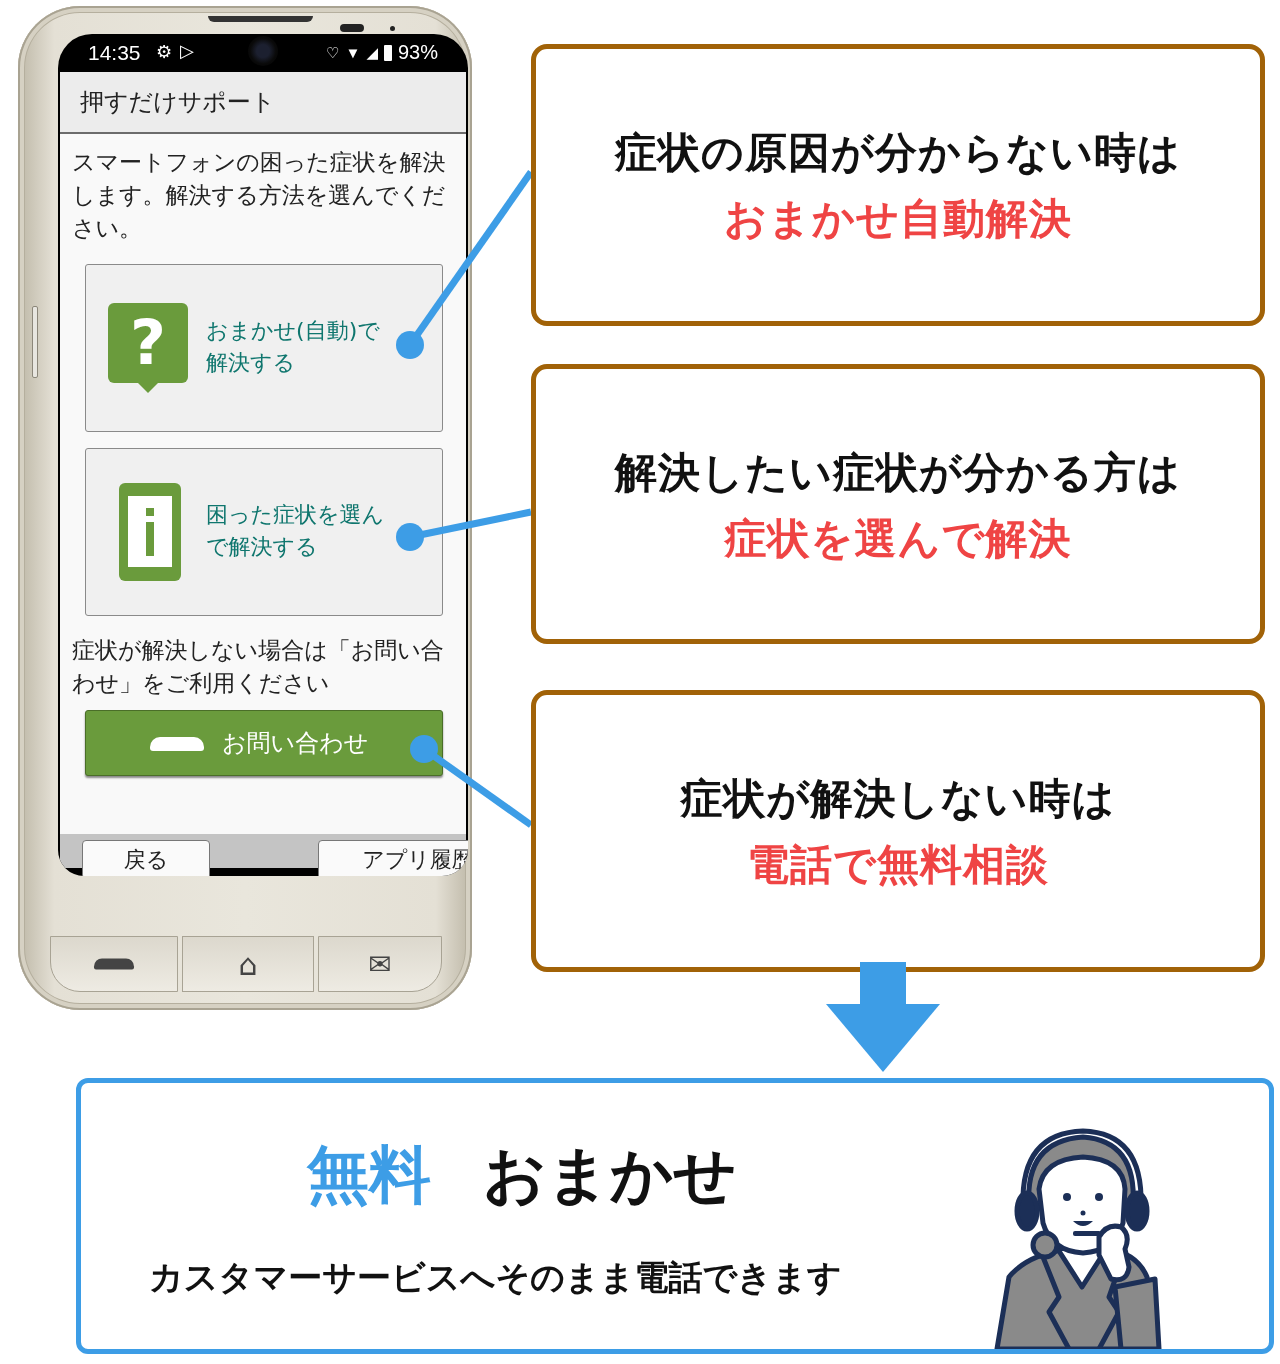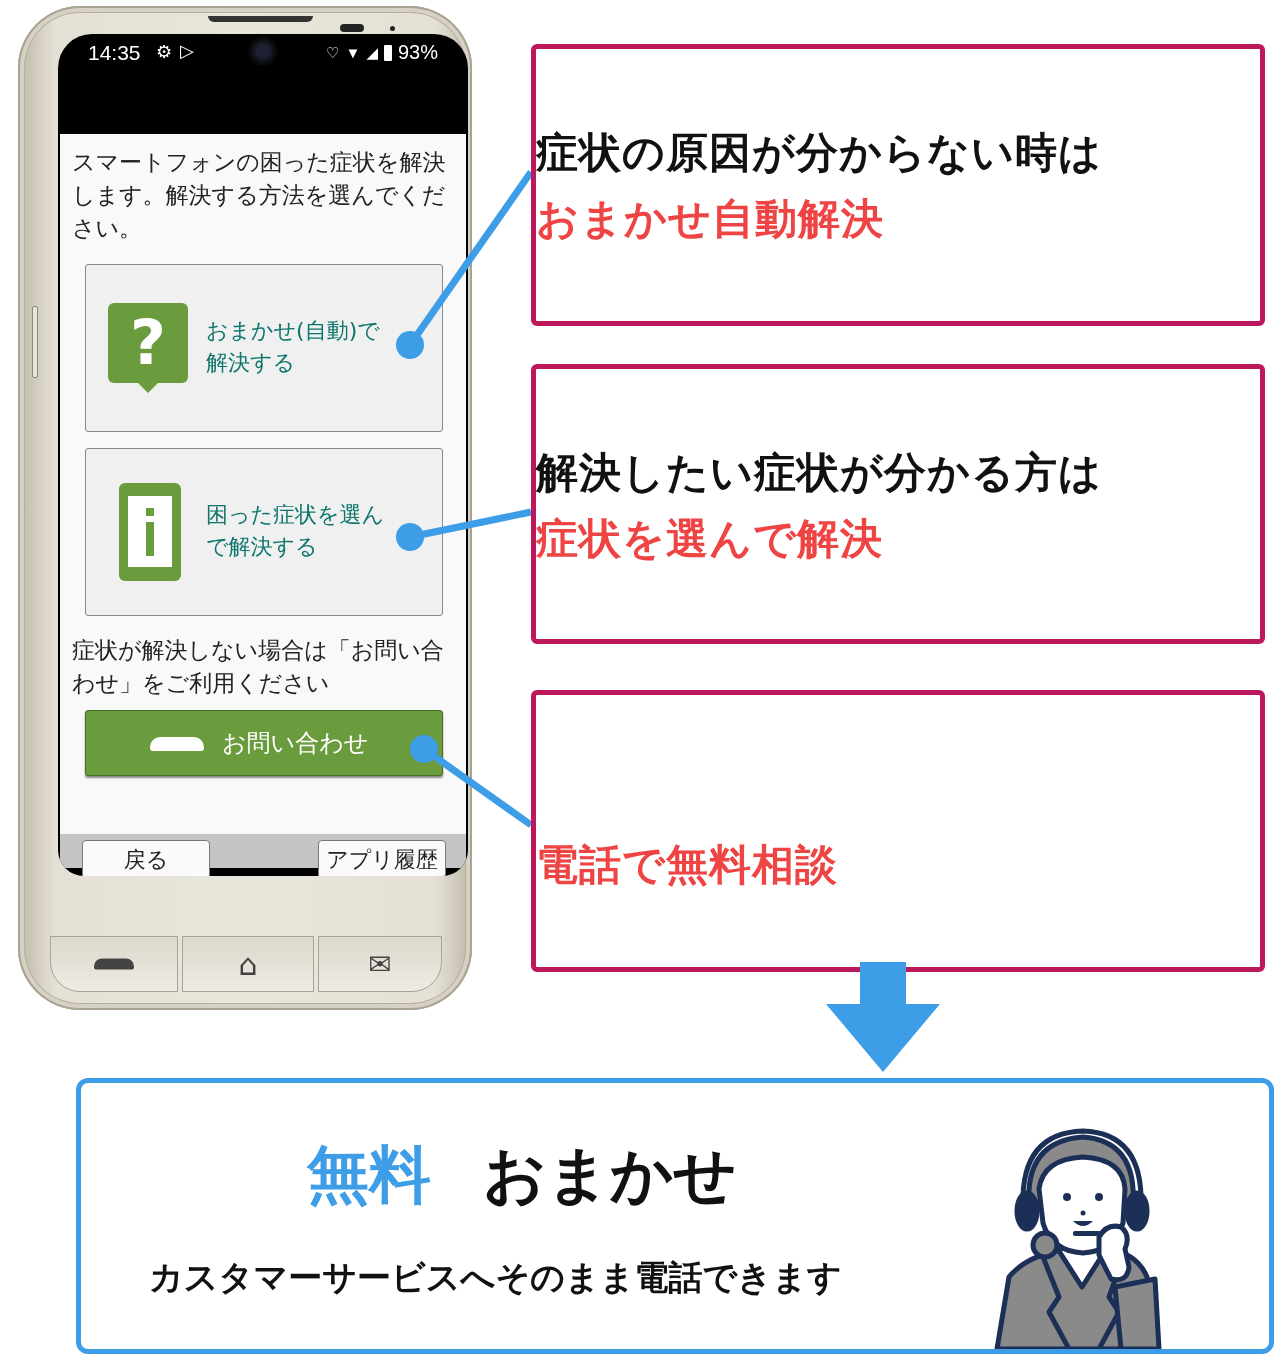--- a/index.html
+++ b/index.html
@@ -42,21 +42,21 @@
   .contact-btn .phone-glyph { position:absolute; left:64px; top:26px; width:54px; height:14px; background:#fff; border-radius:10px 10px 3px 3px; }
   .contact-btn .label { position:absolute; left:136px; top:16px; }
   .navbar { position:absolute; left:2px; top:800px; width:406px; height:34px; background:#c4c4c4; }
   .nav-btn { position:absolute; top:6px; height:38px; background:#fafafa; border:1px solid #777; border-radius:4px; font-size:22px; text-align:center; line-height:38px; color:#222; }
 
   .hw-keys { position:absolute; left:26px; top:930px; width:402px; height:62px; border-radius:0 0 40px 40px; }
   .hw-key { position:absolute; top:0; height:54px; background:linear-gradient(#dcd8cd,#eeebe3); border:1px solid #a8a394; }
   .hw-key .glyph { position:absolute; left:50%; top:50%; transform:translate(-50%,-50%); }
 
   
-  .callout { position:absolute; left:531px; width:724px; background:#fff; border:5px solid #be185d; border-radius:6px; text-align:left; }
+  .callout { position:absolute; left:531px; width:724px; background:#fff; border:5px solid #a16207; border-radius:16px; text-align:center; }
   .callout .l1 { position:absolute; left:0; right:0; font-size:42px; font-weight:bold; color:#111; letter-spacing:1px; }
   .callout .l2 { position:absolute; left:0; right:0; font-size:42px; font-weight:bold; color:#ef4444; letter-spacing:1px; }
 
   .connector { position:absolute; left:0; top:0; width:1280px; height:1364px; pointer-events:none; }
 
   .down-arrow { position:absolute; left:826px; top:962px; width:114px; height:110px; }
 
   .bottom-box { position:absolute; left:76px; top:1078px; width:1188px; height:266px; border:5px solid #3d9de6; border-radius:12px; background:#fff; }
   .bottom-box .title-free { position:absolute; left:226px; top:50px; font-size:62px; font-weight:bold; color:#3d9de6; }
   .bottom-box .title-main { position:absolute; left:402px; top:50px; font-size:62px; font-weight:bold; color:#111; }
@@ -80,20 +80,23 @@
       <div class="camera"></div>
       <div class="right">
         <span style="font-size:15px;">♡</span>
         <span style="font-size:15px;">▼</span>
         <span style="font-size:15px;">◢</span>
         <span style="display:inline-block;width:8px;height:16px;background:#fff;border-radius:1px;"></span>
         <span>93%</span>
       </div>
     </div>
 
+    <div class="appbar">
+      <span class="title">押すだけサポート</span>
+    </div>
 
     <div class="content">
       <div class="intro">スマートフォンの困った症状を解決します。解決する方法を選んでください。</div>
 
       <div class="option" style="top:130px;">
         <div class="q-icon">?</div>
         <div class="label" style="top:50px;">
           <div>おまかせ(自動)で</div>
           <div>解決する</div>
         </div>
@@ -115,21 +118,21 @@
       <div class="note">症状が解決しない場合は「お問い合わせ」をご利用ください</div>
 
       <div class="contact-btn">
         <span class="phone-glyph"></span>
         <span class="label">お問い合わせ</span>
       </div>
     </div>
 
     <div class="navbar">
       <div class="nav-btn" style="left:22px;width:126px;">戻る</div>
-      <div class="nav-btn" style="left:258px;width:126px;">アプリ履歴</div>
+      <div class="nav-btn" style="left:258px;width:126px;padding-left:36px;">アプリ履歴</div>
     </div>
   </div>
 
   <div class="hw-keys">
     <div class="hw-key" style="left:6px;width:126px;border-radius:0 0 0 30px;">
       <span class="glyph" style="width:40px;height:11px;background:#444;border-radius:8px 8px 2px 2px;display:block;"></span>
     </div>
     <div class="hw-key" style="left:138px;width:130px;">
       <span class="glyph" style="font-size:30px;color:#444;">⌂</span>
     </div>
@@ -156,20 +159,21 @@
   <div class="l1" style="top:76px;">症状の原因が分からない時は</div>
   <div class="l2" style="top:142px;">おまかせ自動解決</div>
 </div>
 
 <div class="callout" style="top:364px;height:270px;">
   <div class="l1" style="top:76px;">解決したい症状が分かる方は</div>
   <div class="l2" style="top:142px;">症状を選んで解決</div>
 </div>
 
 <div class="callout" style="top:690px;height:272px;">
+  <div class="l1" style="top:76px;">症状が解決しない時は</div>
   <div class="l2" style="top:142px;">電話で無料相談</div>
 </div>
 
 <svg class="down-arrow" viewBox="0 0 114 110">
   <rect x="34" y="0" width="46" height="42" fill="#3d9de6"></rect>
   <polygon points="0,42 114,42 57,110" fill="#3d9de6"></polygon>
 </svg>
 
 <div class="bottom-box">
   <span class="title-free">無料</span>

